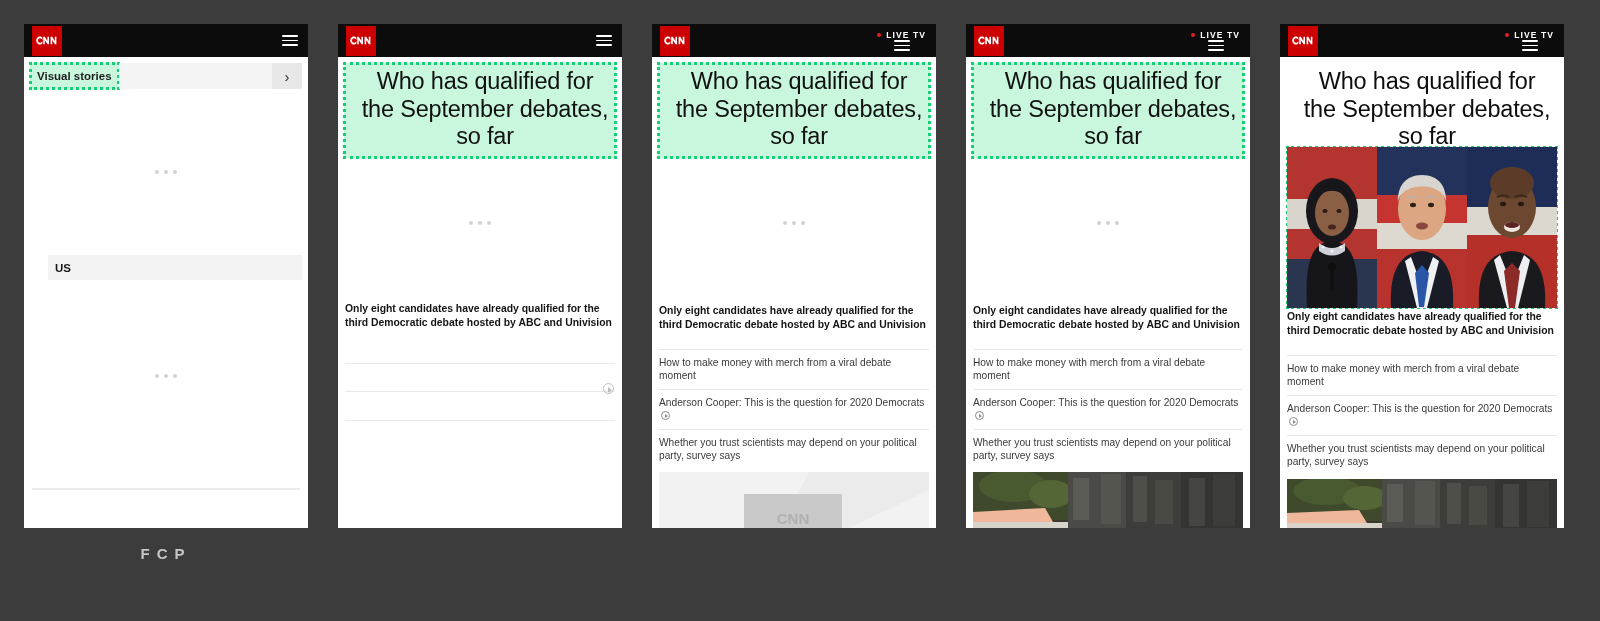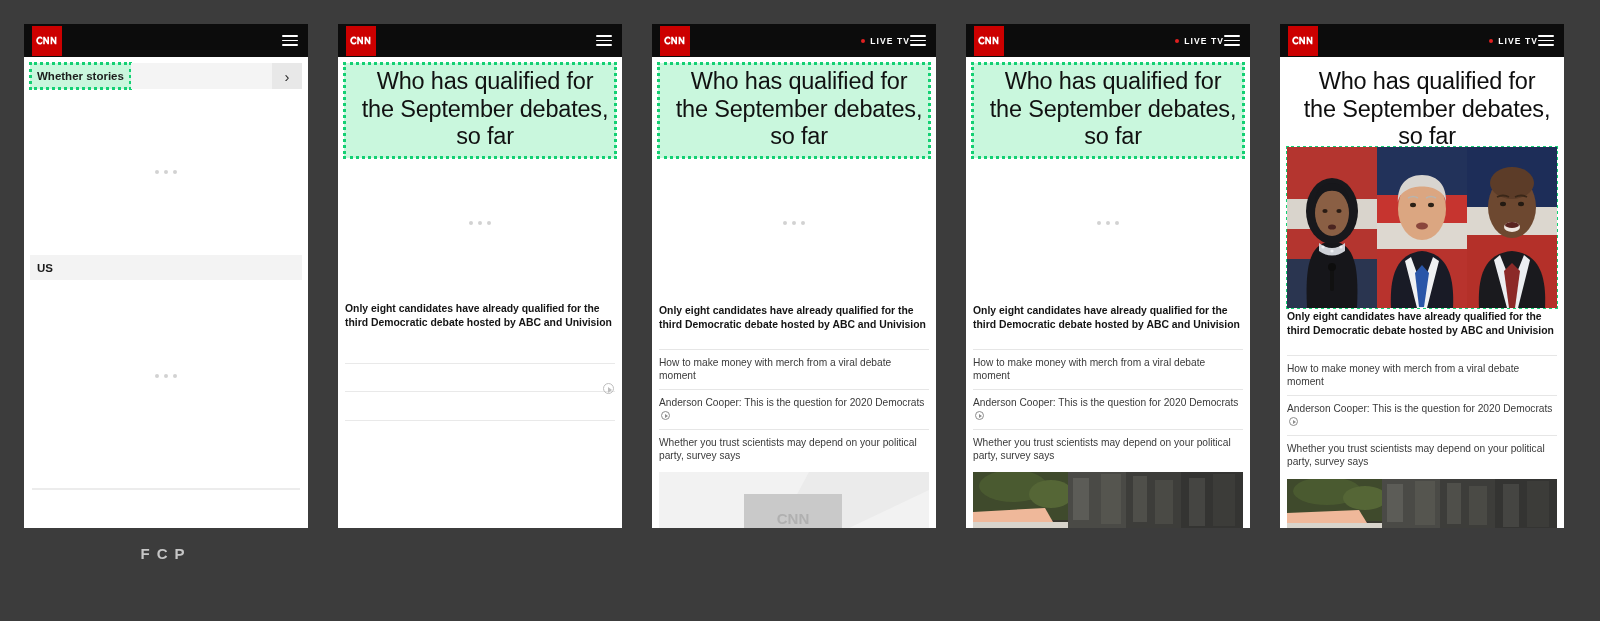--- a/index.html
+++ b/index.html
@@ -43,20 +43,21 @@
   .cnn-logo {
     width:30px; height:30px;
     background:#cc0000;
     display:flex; align-items:center; justify-content:center;
     flex:0 0 30px;
   }
   .cnn-logo svg { display:block; }
   .topbar-right {
     margin-left:auto;
     display:flex; align-items:center;
+    flex-direction:column;
   }
   .livetv {
     display:flex; align-items:center; gap:5px;
     color:#ffffff;
     font-size:8.5px;
     font-weight:700;
     letter-spacing:1.1px;
   }
   .live-dot {
     width:4px; height:4px; border-radius:50%;
@@ -110,21 +111,21 @@
     width:100%;
   }
   .dots i {
     width:4px; height:4px; border-radius:50%;
     background:#d2d2d2;
     display:block;
   }
   .dotrow { position:absolute; left:0; width:100%; }
   .us-bar {
     position:absolute;
-    left:6px; right:6px;
+    left:24px; right:6px;
     height:25px;
     background:#f3f3f3;
     display:flex; align-items:center;
     padding-left:7px;
     font-size:11.5px;
     font-weight:700;
     color:#1a1a1a;
   }
   .thin-rule {
     position:absolute;
@@ -246,21 +247,21 @@
         <div class="topbar-right">
           <div class="hamburger">
               <span></span>
               <span></span>
               <span></span>
             </div>
         </div>
       </div>
 
       <div class="vs-row">
-        <div class="vs-chip hl">Whether stories</div>
+        <div class="vs-chip hl">Visual stories</div>
         <div class="vs-fill"></div>
         <div class="vs-arrow">›</div>
       </div>
 
       <div class="dotrow" style="top:146px">
         <div class="dots">
             <i></i>
             <i></i>
             <i></i>
           </div>

